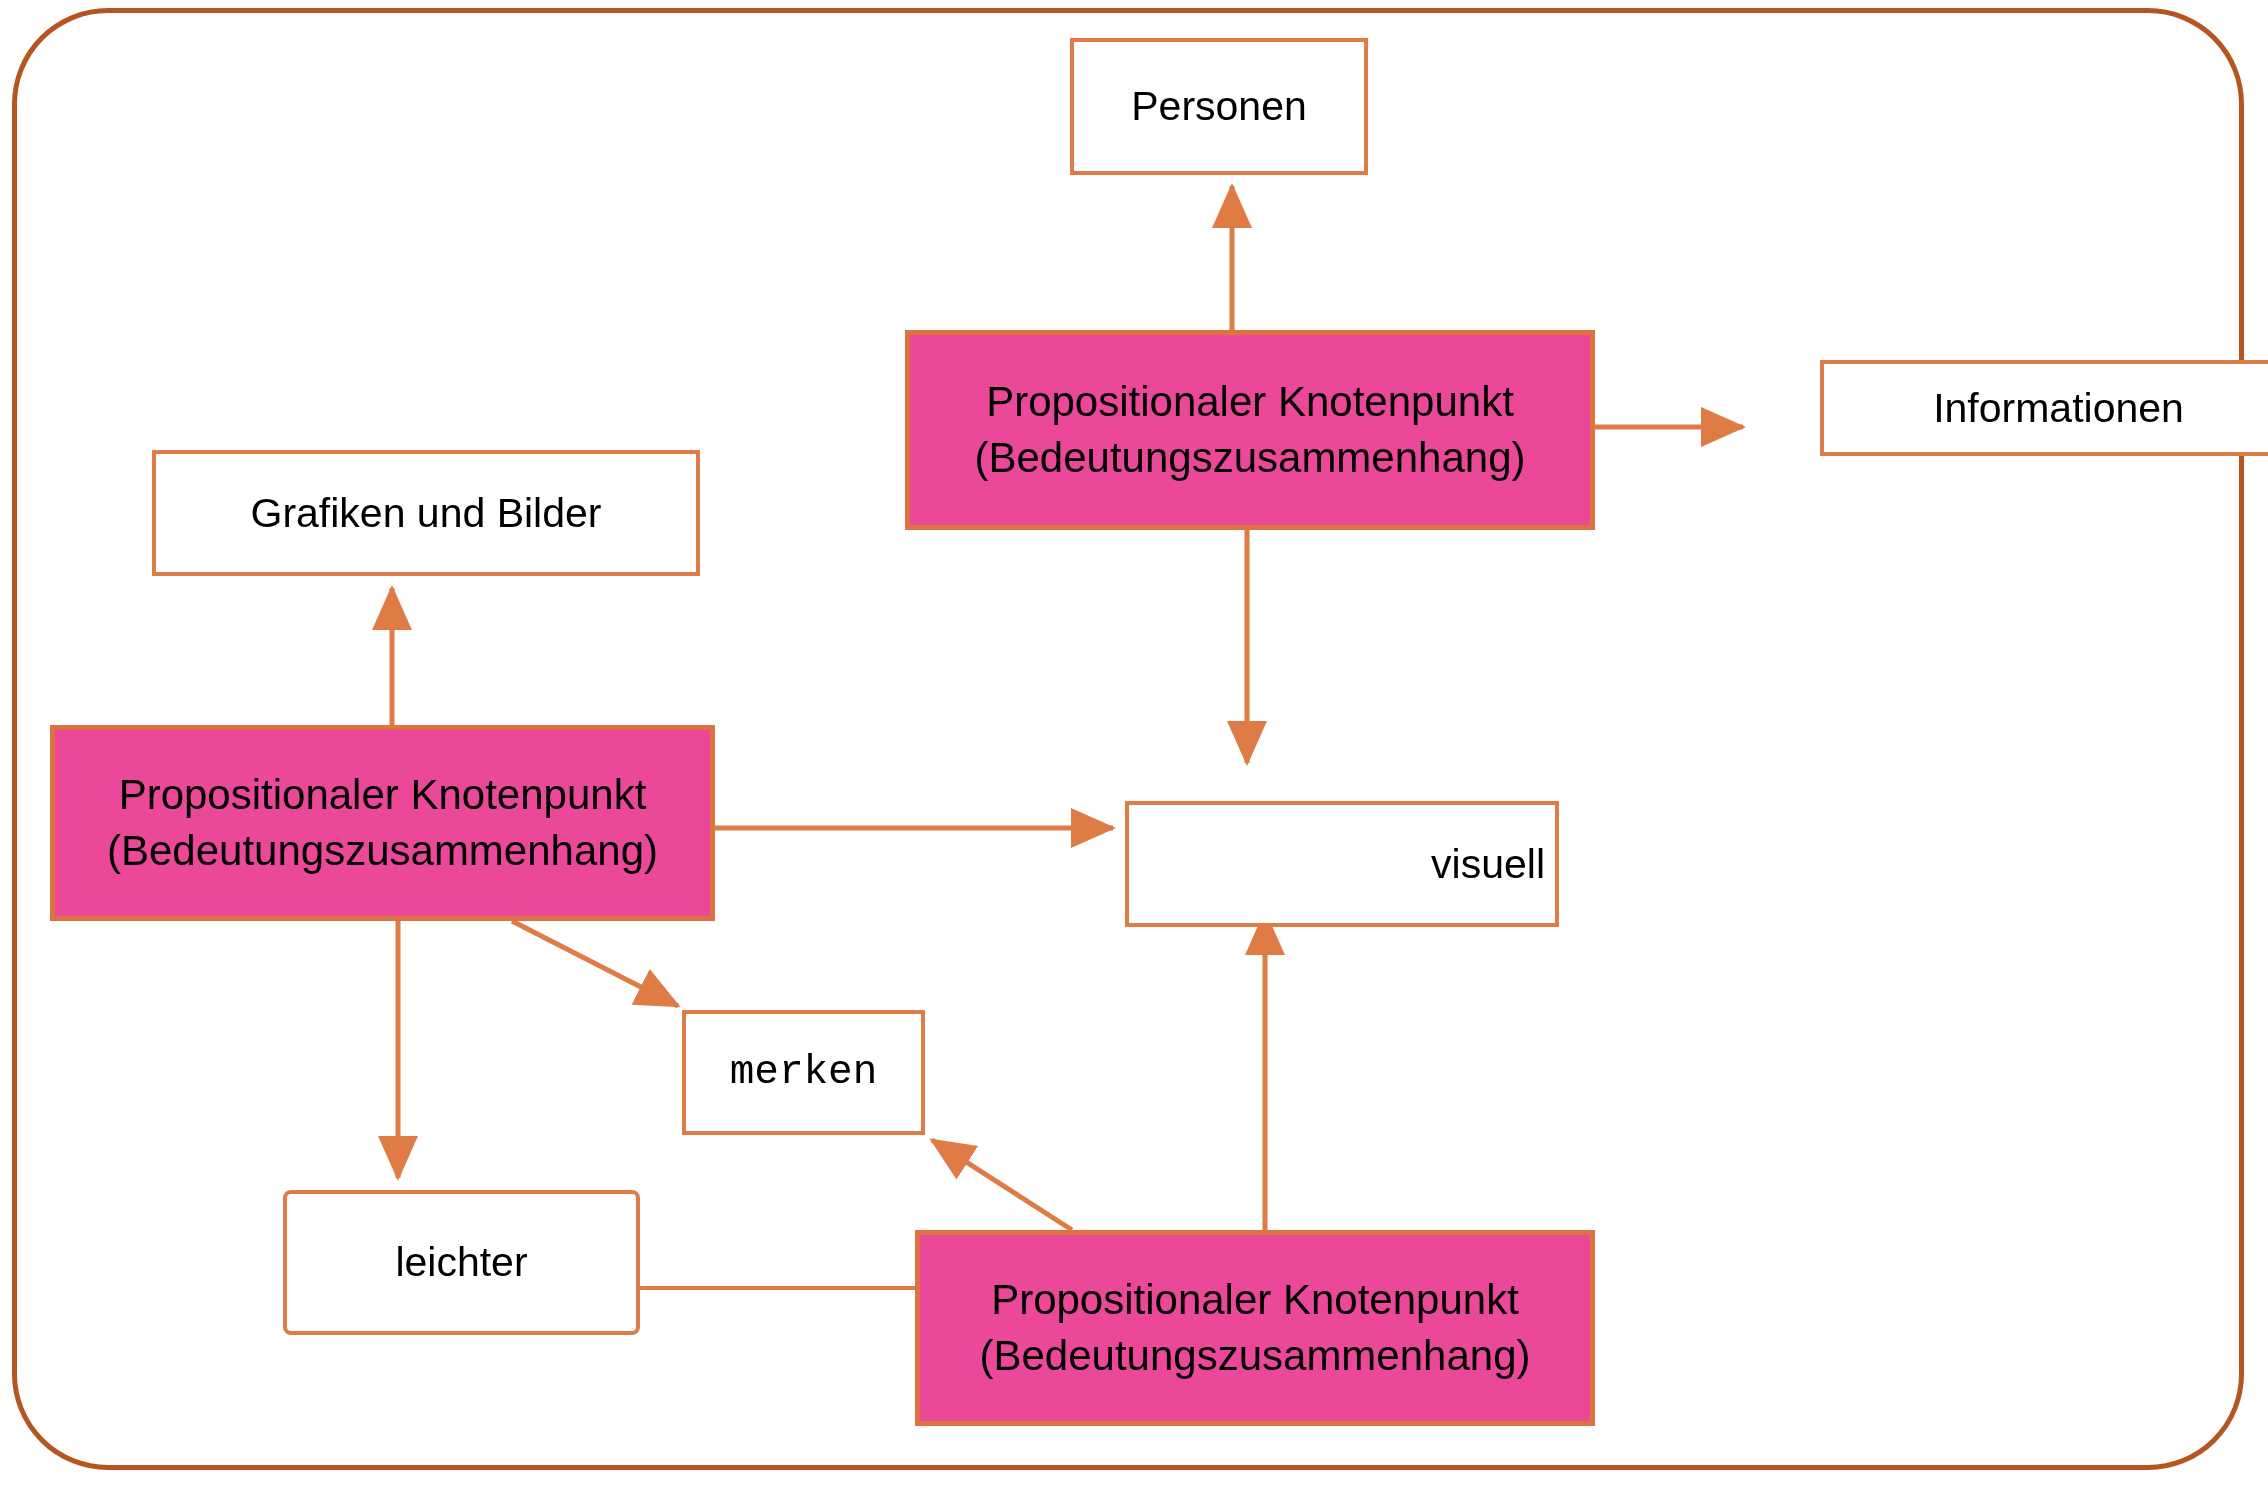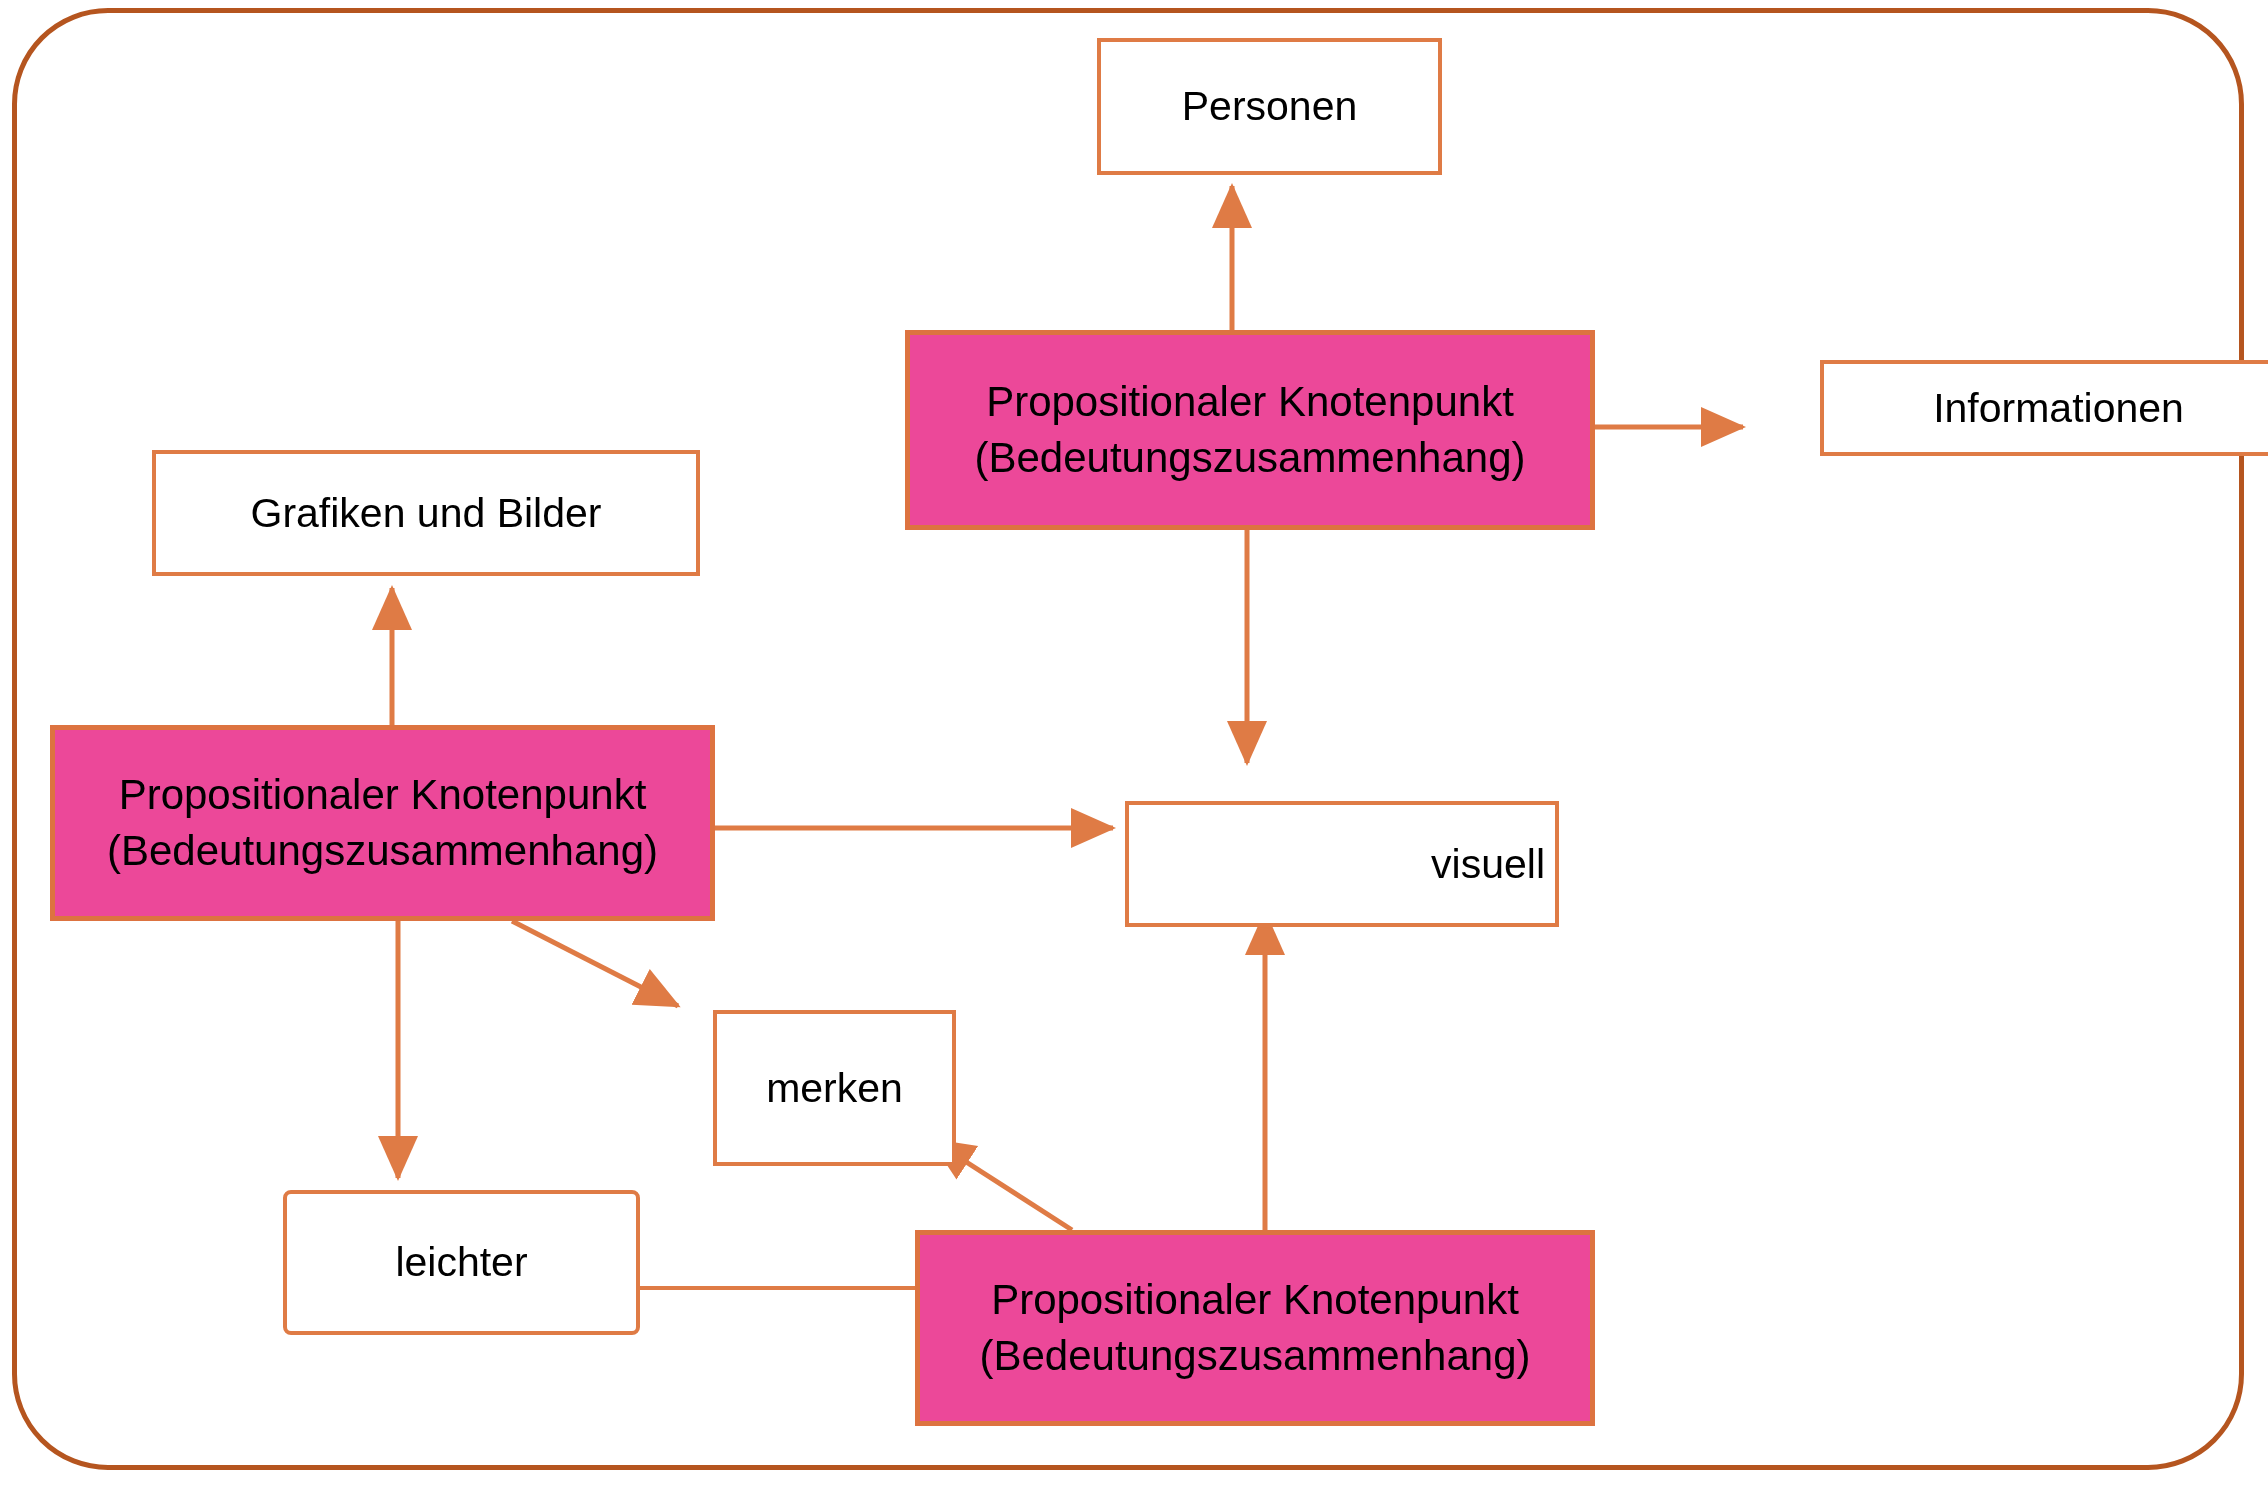--- a/index.html
+++ b/index.html
@@ -106,21 +106,21 @@
 
     <g>
       <line x1="1072" y1="1230" x2="932" y2="1140" stroke="#df7b45" stroke-width="5" marker-end="url(#ah)"></line>
     </g>
 
     <g>
       <line x1="640" y1="1288" x2="915" y2="1288" stroke="#df7b45" stroke-width="4"></line>
     </g>
   </svg>
 
-  <div class="node" style="left: 1070px; top: 38px; width: 345px; height: 137px; margin-left: 27px;">
+  <div class="node" style="left: 1070px; top: 38px; width: 298px; height: 137px;">
     <span class="label">Personen</span>
   </div>
 
   <div class="node prop" style="left: 905px; top: 330px; width: 690px; height: 200px;">
     <span class="label">Propositionaler Knotenpunkt
 (Bedeutungszusammenhang)</span>
   </div>
 
   <div class="node" style="left: 1820px; top: 360px; width: 477px; height: 96px;">
     <span class="label">Informationen</span>
@@ -132,21 +132,21 @@
 
   <div class="node prop" style="left: 50px; top: 725px; width: 665px; height: 196px;">
     <span class="label">Propositionaler Knotenpunkt
 (Bedeutungszusammenhang)</span>
   </div>
 
   <div class="node" style="left: 1125px; top: 801px; width: 434px; height: 126px; justify-content: flex-end;">
     <span class="label">visuell</span>
   </div>
 
-  <div class="node" style="left: 713px; top: 1010px; width: 243px; height: 156px;">
+  <div class="node" style="left: 682px; top: 1010px; width: 243px; height: 125px; font-family: Liberation Mono, monospace;">
     <span class="label">merken</span>
   </div>
 
   <div class="node" style="left: 283px; top: 1190px; width: 357px; height: 145px; border-radius: 8px;">
     <span class="label">leichter</span>
   </div>
 
   <div class="node prop" style="left: 915px; top: 1230px; width: 680px; height: 196px;">
     <span class="label">Propositionaler Knotenpunkt
 (Bedeutungszusammenhang)</span>

